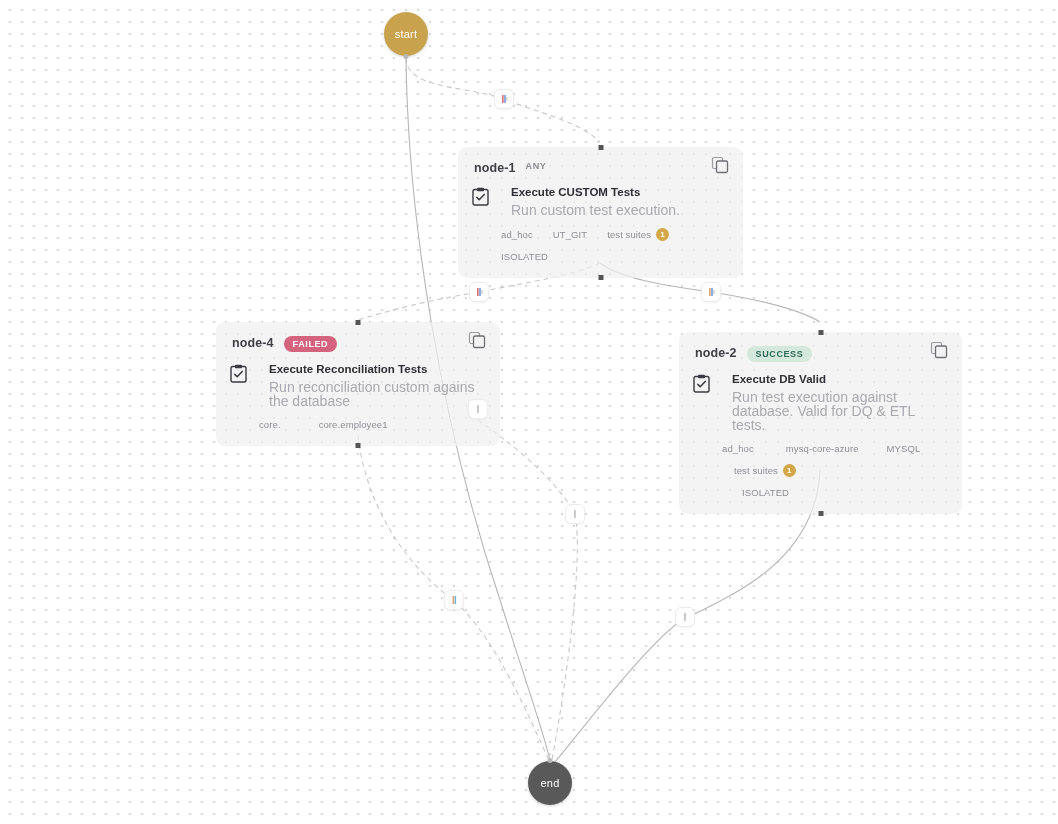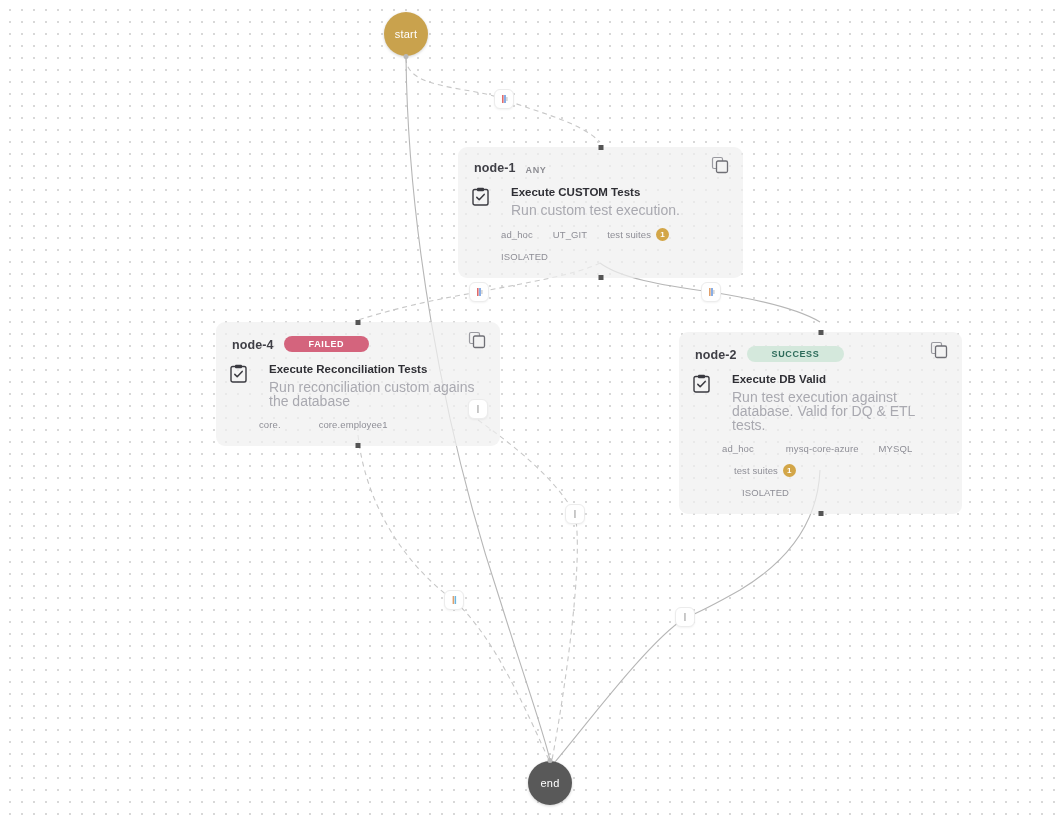--- a/index.html
+++ b/index.html
@@ -58,39 +58,39 @@
 
   
   .node {
     position: absolute;
     background: rgba(240,240,240,0.72);
     border-radius: 9px;
     z-index: 5;
     cursor: pointer;
   }
   .node-head {
-    display: flex; align-items: flex-end;
+    display: flex; align-items: flex-start;
     padding: 14px 16px 0 16px;
     position: relative;
   }
   .node-id {
     font-size: 12.5px;
     font-weight: bold;
     color: #3f3f46;
     letter-spacing: .1px;
   }
   .node-state {
     margin-left: 10px;
     font-size: 9px;
     letter-spacing: .6px;
     font-weight: bold;
   }
   .node-state.plain { color: #8c8c92; }
   .node-state.pill {
-    padding: 3px 25px;
+    padding: 3px 9px;
     border-radius: 10px;
   }
   .node-state.failed { background: #d4647d; color: #ffffff; }
   .node-state.success { background: #d4e8dc; color: #2d6b5a; }
 
   .copy-icon {
     position: absolute;
     right: 14px; top: 9px;
     width: 18px; height: 18px;
     cursor: pointer;
@@ -297,21 +297,21 @@
         <div class="node-desc" style="max-width:218px">Run test execution against database. Valid for DQ &amp; ETL tests.</div>
       </div>
     </div>
     <div class="tags">
       <span class="tag">
           <span>ad_hoc</span>
         </span>
       <span class="tag" style="margin-left:12px">
           <span>mysq-core-azure</span>
         </span>
-      <span class="tag" style="margin-left:0">
+      <span class="tag" style="margin-left:8px">
           <span>MYSQL</span>
         </span>
       <span class="tag" style="margin-left:12px">
           <span>test suites</span>
           <span class="count">1</span>
         </span>
       <span class="tag" style="flex-basis:100%; margin-left:20px">
           <span>ISOLATED</span>
         </span>
     </div>

